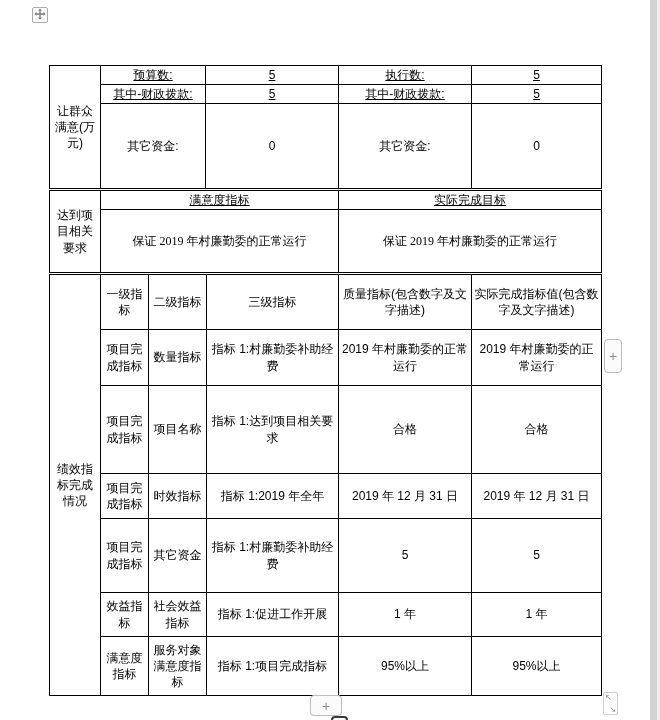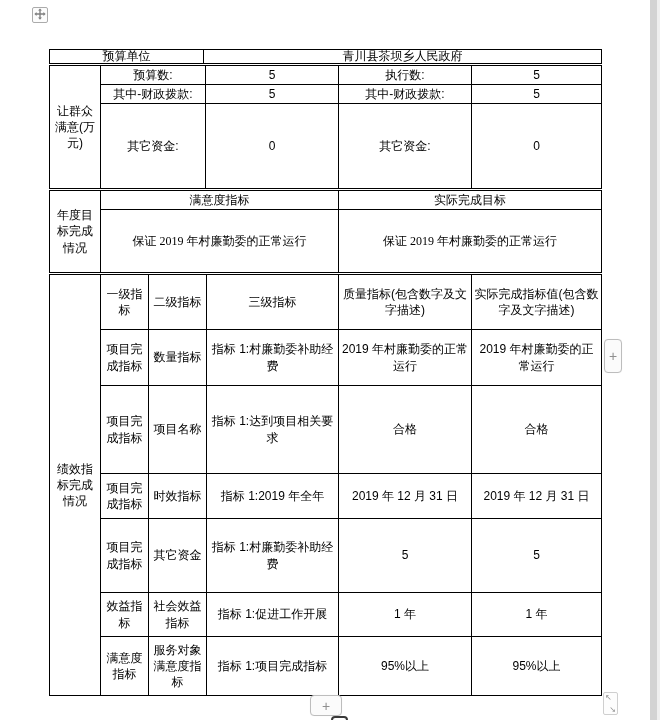--- a/index.html
+++ b/index.html
@@ -33,21 +33,21 @@
     line-height: 1.35;
     padding: 0 2px;
     overflow: hidden;
     word-break: break-all;
   }
   .t-a { top: 22px; }  .t-a td { height: 25px; }
   .t-b { top: 49px; }  .t-b td { height: 13px; line-height: 1.05; }
   .t-c { top: 65px; }
   .t-d { top: 190px; }
   .t-e { top: 274px; }
-  .h19 { height: 19px; line-height: 1.1; }
+  .h19 { height: 19px; line-height: 1.1; text-decoration: underline; }
   .h85 { height: 85px; }
   .h63 { height: 63px; font-family: Liberation Serif, serif; }
   .h55 { height: 55px; }
   .h56 { height: 56px; }
   .h88 { height: 88px; }
   .h45 { height: 45px; }
   .h74 { height: 74px; }
   .h44 { height: 44px; }
   .h59 { height: 59px; }
 
@@ -85,32 +85,20 @@
 
   <div class="move-handle">
     <span>
       <svg width="12" height="12" viewBox="0 0 16 16">
         <path d="M8 0.5 L10.6 3.4 H8.9 V7.1 H12.6 V5.4 L15.5 8 L12.6 10.6 V8.9 H8.9 V12.6 H10.6 L8 15.5 L5.4 12.6 H7.1 V8.9 H3.4 V10.6 L0.5 8 L3.4 5.4 V7.1 H7.1 V3.4 H5.4 Z" fill="#7d7d7d"></path>
       </svg>
     </span>
   </div>
 
 
-  <table class="tbl t-b">
-    <colgroup>
-        <col style="width:154px">
-        <col style="width:398px">
-      </colgroup>
-    <tbody>
-        <tr>
-      <td>预算单位</td>
-      <td>青川县茶坝乡人民政府</td>
-    </tr>
-  </tbody>
-    </table>
 
   <table class="tbl t-c">
     <colgroup>
       <col style="width:51px">
         <col style="width:105px">
         <col style="width:133px">
       <col style="width:133px">
         <col style="width:130px">
     </colgroup>
     <tbody>
@@ -137,21 +125,21 @@
     </table>
 
   <table class="tbl t-d">
     <colgroup>
         <col style="width:51px">
         <col style="width:238px">
         <col style="width:263px">
       </colgroup>
     <tbody>
         <tr>
-      <td rowspan="2">年度目标完成情况</td>
+      <td rowspan="2">达到项目相关要求</td>
       <td class="h19">满意度指标</td>
       <td class="h19">实际完成目标</td>
     </tr>
     <tr>
       <td class="h63">保证 2019 年村廉勤委的正常运行</td>
       <td class="h63">保证 2019 年村廉勤委的正常运行</td>
     </tr>
   </tbody>
     </table>
 

